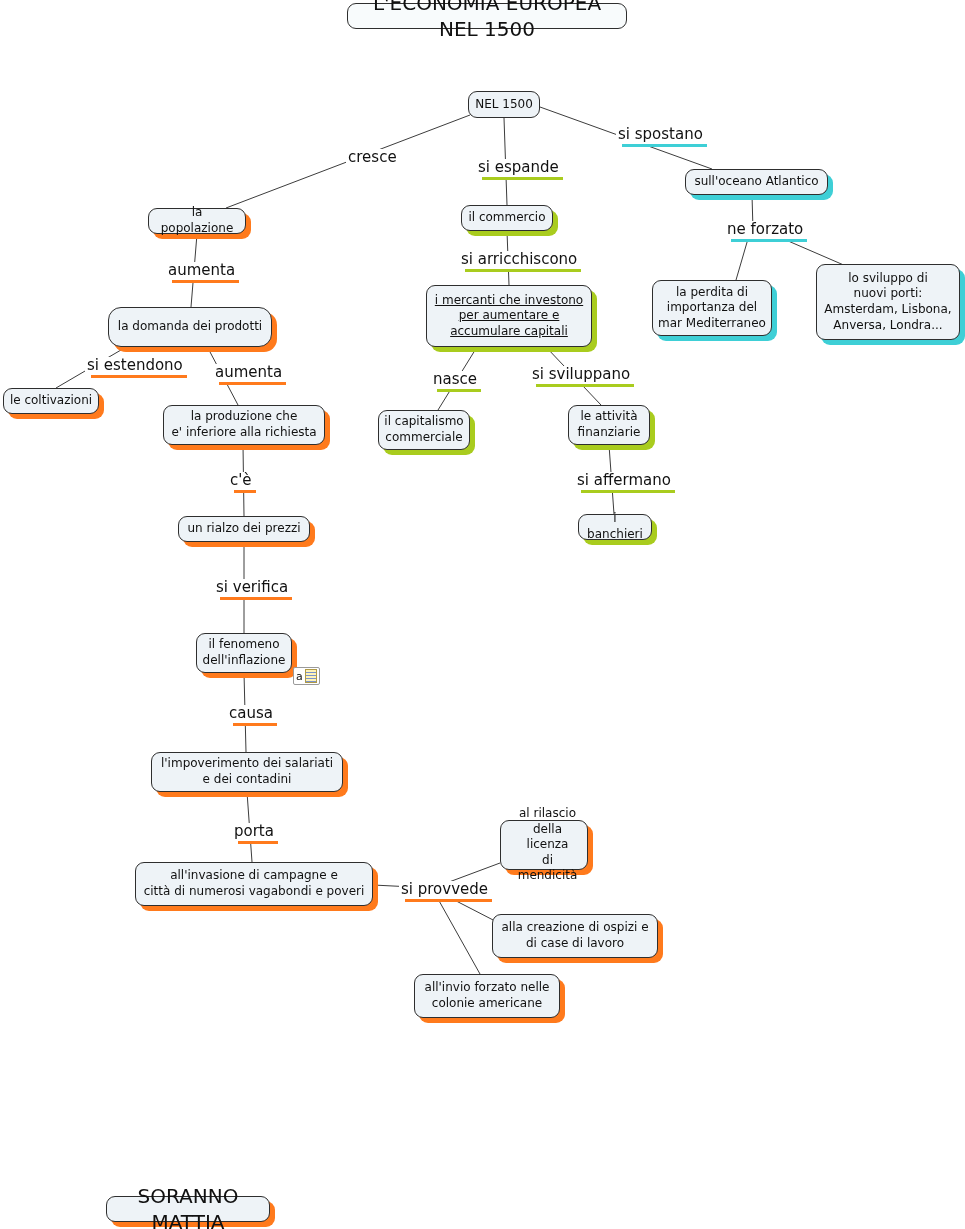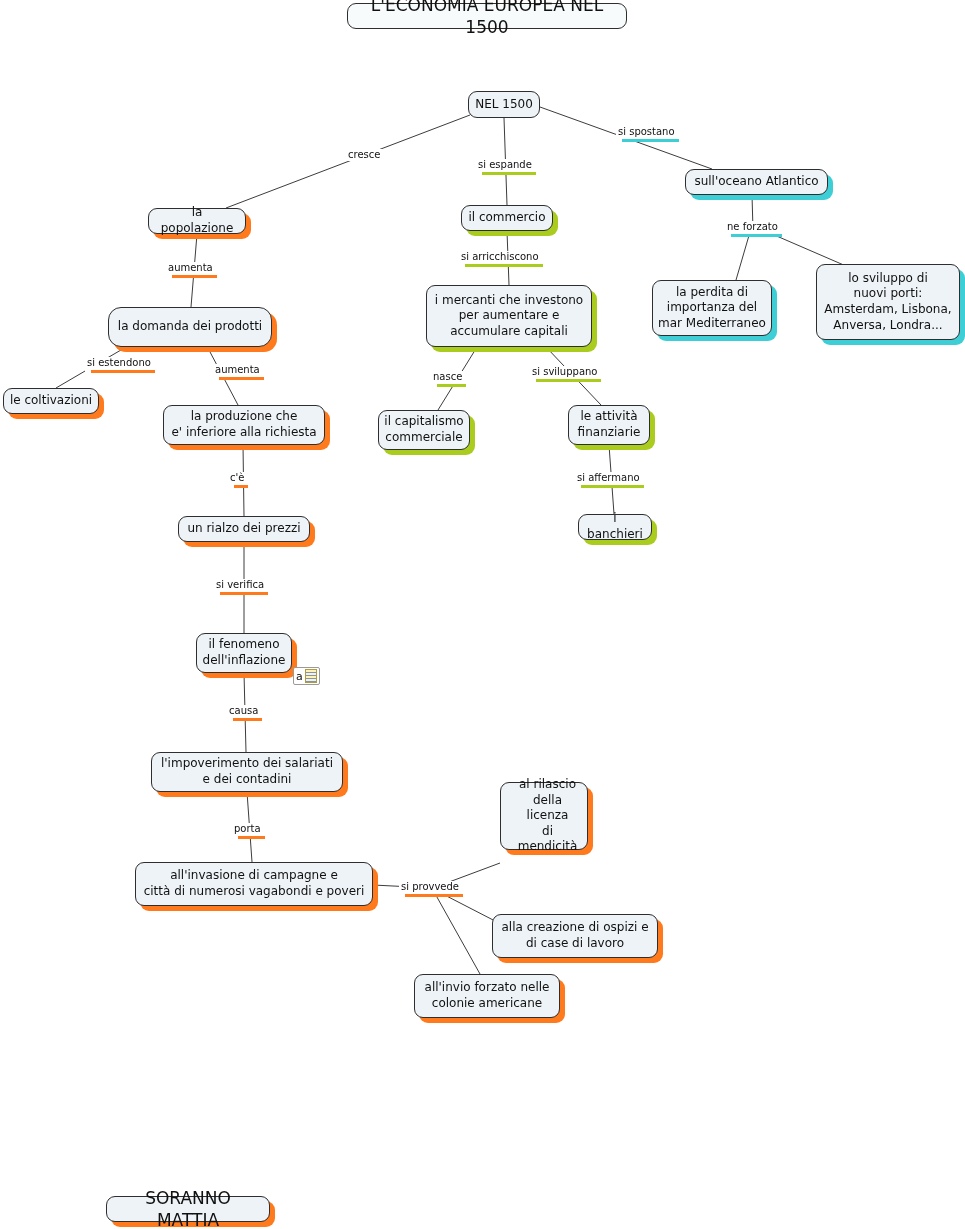--- a/index.html
+++ b/index.html
@@ -17,26 +17,26 @@
     position: absolute; z-index: 3;
     display: flex; align-items: center; justify-content: center;
     text-align: center;
     white-space: pre-line;
     background: #eef3f7;
     border: 1px solid #2e2e2e;
     border-radius: 9px;
     font-size: 12px; line-height: 1.3;
     padding: 2px 5px;
   }
-  .node.big { font-size: 17px; }
+  .node.big { font-size: 20px; }
 
   .label {
     position: absolute; z-index: 2;
     background: #ffffff;
-    font-size: 10px; line-height: 1.15;
+    font-size: 15px; line-height: 1.15;
     padding: 0 2px;
   }
   .label .bar { height: 3px; margin-top: 1px; transform: translateX(4px); }
 
   .resource {
     position: absolute; left: 293px; top: 667px; z-index: 4;
     display: flex; align-items: center; gap: 2px;
     background: #ffffff; border: 1px solid #9a9a9a; border-radius: 2px;
     padding: 1px 2px; font-size: 11px; line-height: 1;
   }
@@ -88,28 +88,28 @@
     <div class="node" style="left: 3px; top: 388px; width: 96px; height: 26px; box-shadow: rgb(255, 122, 28) 5px 5px 0px;">le coltivazioni</div>
     <div class="node" style="left: 163px; top: 405px; width: 162px; height: 40px; box-shadow: rgb(255, 122, 28) 5px 5px 0px;">la produzione che
 e' inferiore alla richiesta</div>
     <div class="node" style="left: 178px; top: 516px; width: 132px; height: 26px; box-shadow: rgb(255, 122, 28) 5px 5px 0px;">un rialzo dei prezzi</div>
     <div class="node" style="left: 196px; top: 633px; width: 96px; height: 40px; box-shadow: rgb(255, 122, 28) 5px 5px 0px;">il fenomeno
 dell'inflazione</div>
     <div class="node" style="left: 151px; top: 752px; width: 192px; height: 40px; box-shadow: rgb(255, 122, 28) 5px 5px 0px;">l'impoverimento dei salariati
 e dei contadini</div>
     <div class="node" style="left: 135px; top: 862px; width: 238px; height: 44px; box-shadow: rgb(255, 122, 28) 5px 5px 0px; border-radius: 9px;">all'invasione di campagne e
 città di numerosi vagabondi e poveri</div>
-    <div class="node" style="left: 500px; top: 782px; width: 88px; height: 68px; box-shadow: rgb(255, 122, 28) 5px 5px 0px; padding-left: 12px;">al rilascio
+    <div class="node" style="left: 500px; top: 820px; width: 88px; height: 50px; box-shadow: rgb(255, 122, 28) 5px 5px 0px; padding-left: 12px;">al rilascio
 della licenza
 di mendicità</div>
     <div class="node" style="left: 492px; top: 914px; width: 166px; height: 44px; box-shadow: rgb(255, 122, 28) 5px 5px 0px;">alla creazione di ospizi e
 di case di lavoro</div>
     <div class="node" style="left: 414px; top: 974px; width: 146px; height: 44px; box-shadow: rgb(255, 122, 28) 5px 5px 0px;">all'invio forzato nelle
 colonie americane</div>
-    <div class="node" style="left: 426px; top: 285px; width: 166px; height: 62px; box-shadow: rgb(169, 204, 30) 5px 5px 0px;">i mercanti che investono
+    <div class="node" style="left: 426px; top: 285px; width: 166px; height: 62px; box-shadow: rgb(169, 204, 30) 5px 5px 0px; text-decoration: underline;">i mercanti che investono
 per aumentare e
 accumulare capitali</div>
     <div class="node" style="left: 378px; top: 410px; width: 92px; height: 40px; box-shadow: rgb(169, 204, 30) 5px 5px 0px;">il capitalismo
 commerciale</div>
     <div class="node" style="left: 568px; top: 405px; width: 82px; height: 40px; box-shadow: rgb(169, 204, 30) 5px 5px 0px;">le attività
 finanziarie</div>
     <div class="node" style="left: 578px; top: 514px; width: 74px; height: 26px; box-shadow: rgb(169, 204, 30) 5px 5px 0px;">i banchieri</div>
     <div class="node" style="left: 652px; top: 280px; width: 120px; height: 56px; box-shadow: rgb(62, 207, 214) 5px 5px 0px;">la perdita di
 importanza del
 mar Mediterraneo</div>

